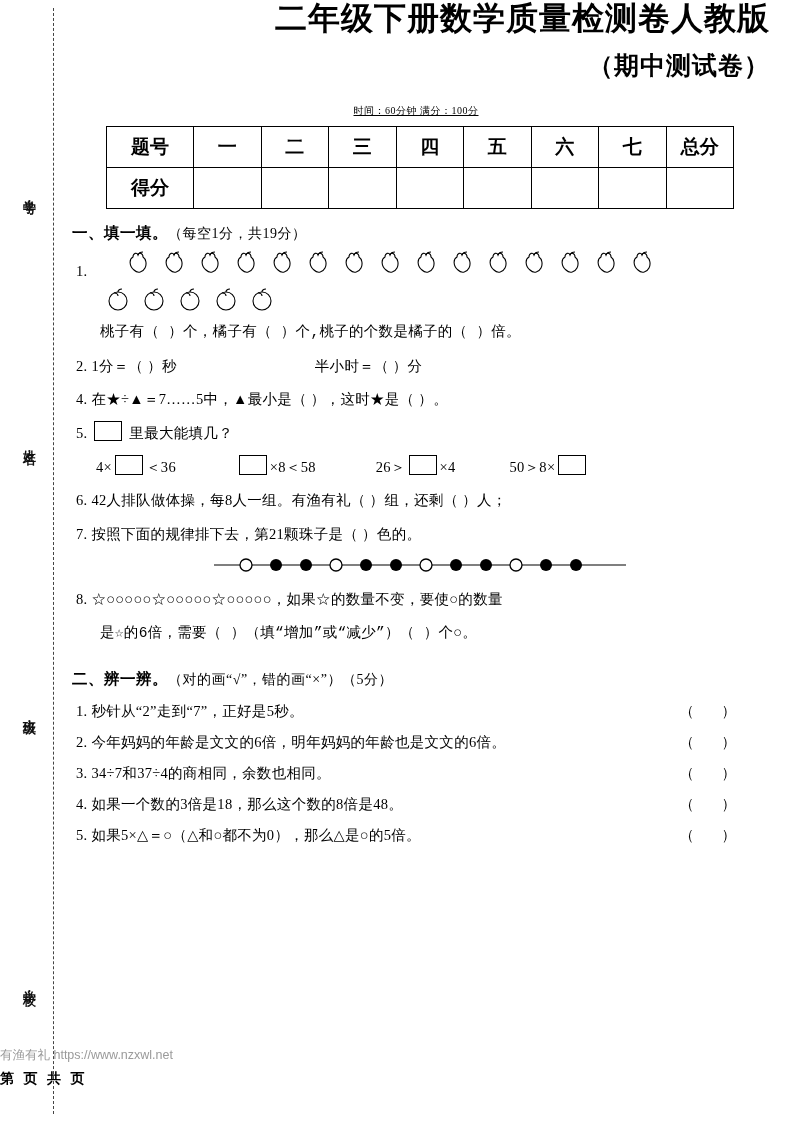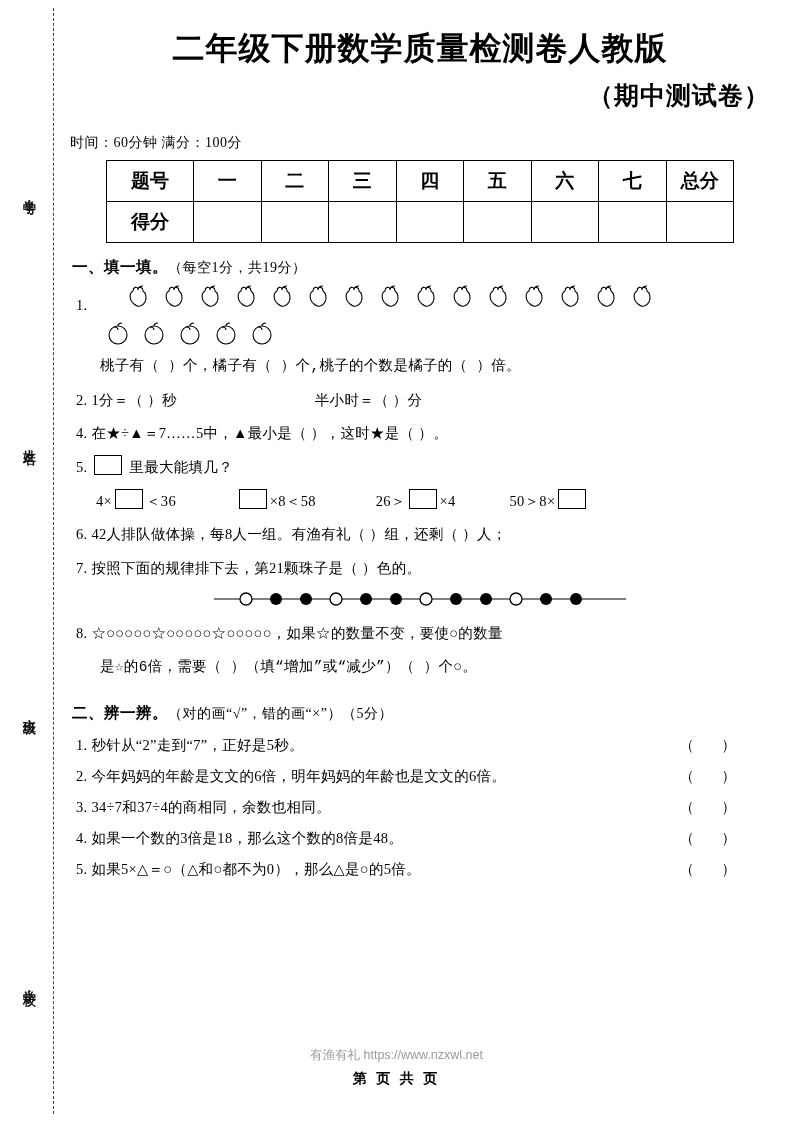--- a/index.html
+++ b/index.html
@@ -54,42 +54,42 @@
 
   .content {
     position: absolute;
     left: 70px;
     top: 0;
     width: 700px;
   }
 
   
   .title {
-    text-align: center;
+    text-align: right;
     font-family: "Liberation Sans", sans-serif;
     font-weight: bold;
     font-size: 32px;
     letter-spacing: 1px;
-    margin-top: 30px;
     line-height: 1.15;
   }
   .subtitle {
     text-align: right;
     font-family: "Liberation Sans", sans-serif;
     font-weight: bold;
     font-size: 25px;
     margin-top: 12px;
     letter-spacing: 1px;
   }
   .exam-info {
-    text-align: left;
-    font-size: 14px;
+    text-align: center;
+    font-size: 10px;
     margin-top: 22px;
     padding-right: 8px;
     letter-spacing: 0.5px;
+    text-decoration: underline;
   }
 
   
   table.score-table {
     border-collapse: collapse;
     margin: 8px auto 0 auto;
     width: 628px;
     table-layout: fixed;
   }
   table.score-table td {
@@ -151,21 +151,21 @@
     right: 22px;
     top: 0;
     font-size: 14.5px;
     letter-spacing: 12px;
   }
   .footer {
     position: absolute;
     left: 0;
     right: 0;
     bottom: 34px;
-    text-align: center;
+    text-align: left;
   }
   .footer .wm {
     font-size: 12.5px;
     color: #9a9a9a;
     font-family: "Liberation Sans", sans-serif;
   }
   .footer .pg {
     font-size: 14px;
     font-weight: bold;
     margin-top: 6px;

